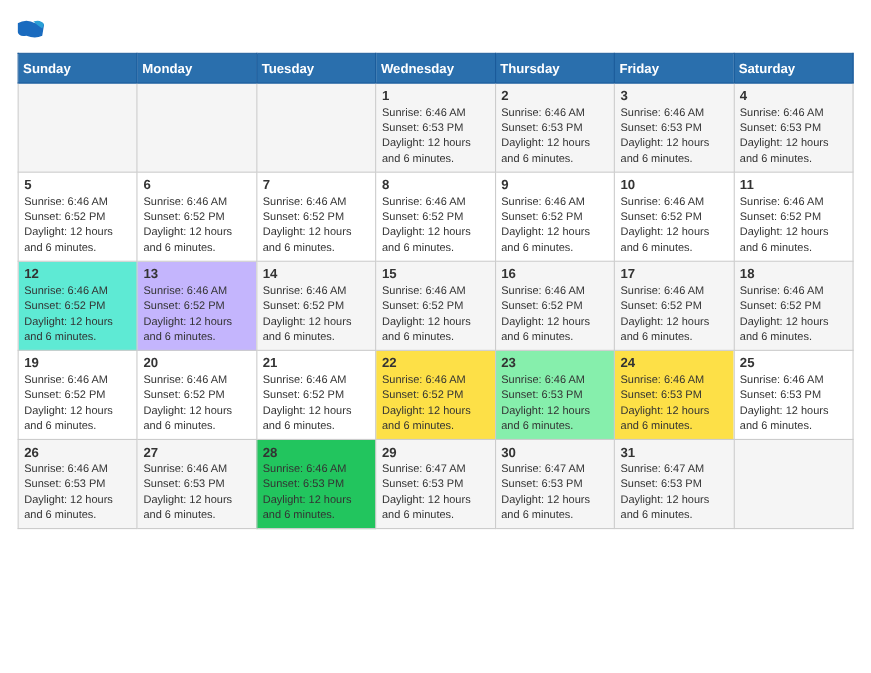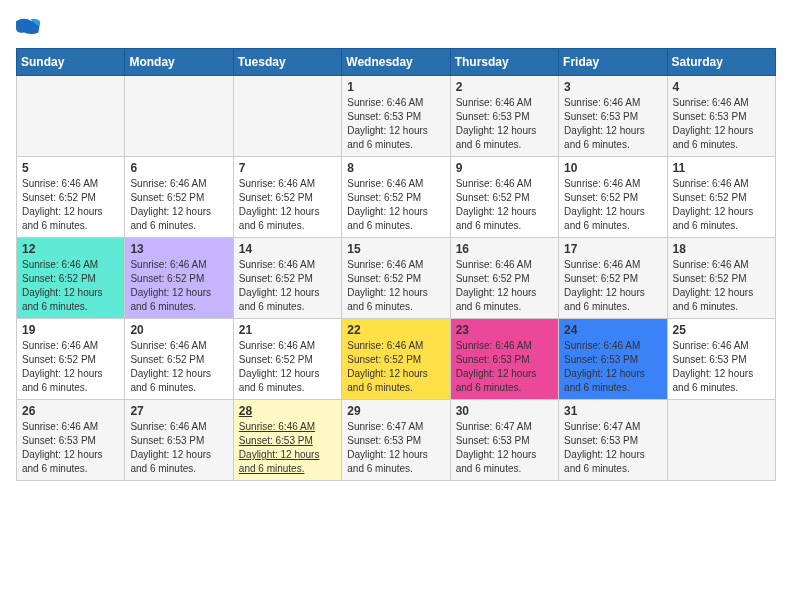--- a/index.html
+++ b/index.html
@@ -204,43 +204,43 @@
           <div class="day-info">Sunrise: 6:46 AM<br>Sunset: 6:52 PM<br>Daylight: 12 hours and 6 minutes.</div>
         </td>
         <td style="background: rgb(255, 255, 255);">
           <span class="day-number">21</span>
           <div class="day-info">Sunrise: 6:46 AM<br>Sunset: 6:52 PM<br>Daylight: 12 hours and 6 minutes.</div>
         </td>
         <td style="background: #fde047;">
           <span class="day-number">22</span>
           <div class="day-info">Sunrise: 6:46 AM<br>Sunset: 6:52 PM<br>Daylight: 12 hours and 6 minutes.</div>
         </td>
-        <td style="background: #ec4899;">
+        <td style="background: #86efac;">
           <span class="day-number">23</span>
           <div class="day-info">Sunrise: 6:46 AM<br>Sunset: 6:53 PM<br>Daylight: 12 hours and 6 minutes.</div>
         </td>
-        <td style="background: #3b82f6;">
+        <td style="background: #fde047;">
           <span class="day-number">24</span>
           <div class="day-info">Sunrise: 6:46 AM<br>Sunset: 6:53 PM<br>Daylight: 12 hours and 6 minutes.</div>
         </td>
         <td style="background: rgb(255, 255, 255);">
           <span class="day-number">25</span>
           <div class="day-info">Sunrise: 6:46 AM<br>Sunset: 6:53 PM<br>Daylight: 12 hours and 6 minutes.</div>
         </td>
       </tr>
       <tr>
         <td style="background: rgb(245, 245, 245);">
           <span class="day-number">26</span>
           <div class="day-info">Sunrise: 6:46 AM<br>Sunset: 6:53 PM<br>Daylight: 12 hours and 6 minutes.</div>
         </td>
         <td style="background: rgb(245, 245, 245);">
           <span class="day-number">27</span>
           <div class="day-info">Sunrise: 6:46 AM<br>Sunset: 6:53 PM<br>Daylight: 12 hours and 6 minutes.</div>
         </td>
-        <td style="background: #fef9c3; text-decoration: underline;">
+        <td style="background: #22c55e;">
           <span class="day-number">28</span>
           <div class="day-info">Sunrise: 6:46 AM<br>Sunset: 6:53 PM<br>Daylight: 12 hours and 6 minutes.</div>
         </td>
         <td style="background: rgb(245, 245, 245);">
           <span class="day-number">29</span>
           <div class="day-info">Sunrise: 6:47 AM<br>Sunset: 6:53 PM<br>Daylight: 12 hours and 6 minutes.</div>
         </td>
         <td style="background: rgb(245, 245, 245);">
           <span class="day-number">30</span>
           <div class="day-info">Sunrise: 6:47 AM<br>Sunset: 6:53 PM<br>Daylight: 12 hours and 6 minutes.</div>

